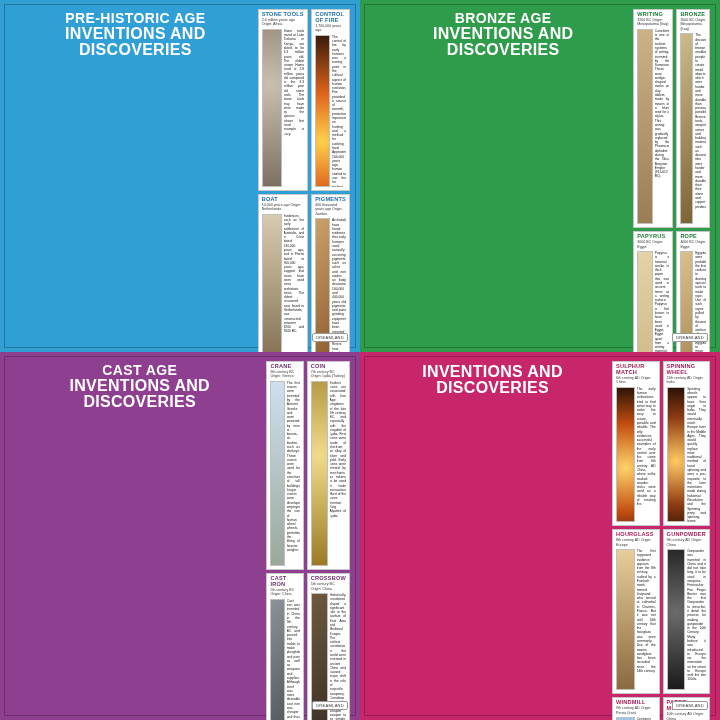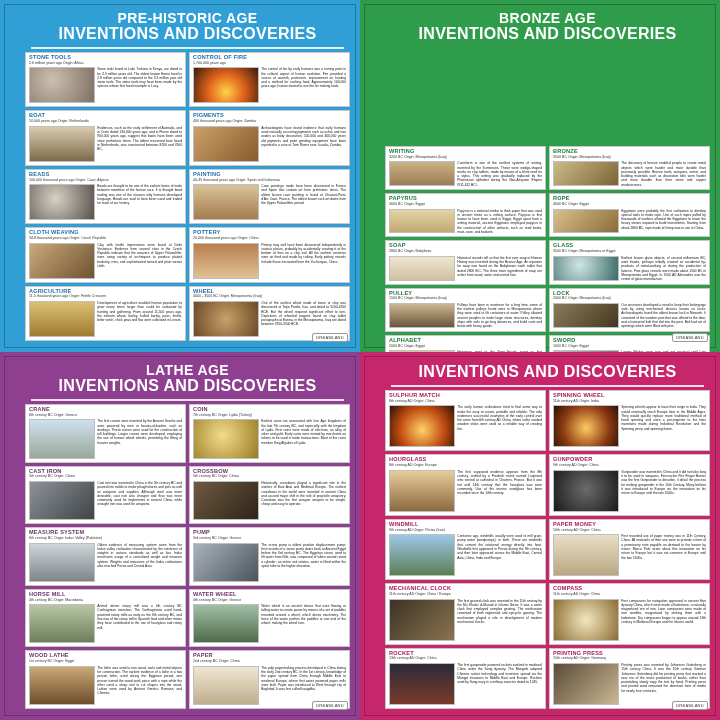--- a/index.html
+++ b/index.html
@@ -1,24 +1,24 @@
 <!DOCTYPE html>
 <html><head>
 <meta charset="utf-8">
 <style>
   html,body{margin:0;padding:0;}
   body{width:720px;height:720px;background:#ffffff;font-family:"Liberation Sans",sans-serif;overflow:hidden;}
   .sheet{position:relative;width:720px;height:720px;display:grid;grid-template-columns:360px 360px;grid-template-rows:352px 368px;}
   .poster{position:relative;box-sizing:border-box;padding:4px;overflow:hidden;}
-  .poster-inner{position:relative;width:100%;height:100%;box-sizing:border-box;border:1px solid rgba(0,0,0,.25);padding:4px 5px 6px 20px;display:flex;flex-direction:column;}
+  .poster-inner{position:relative;width:100%;height:100%;box-sizing:border-box;border:1px solid rgba(0,0,0,.25);padding:4px 5px 6px 20px;display:flex;flex-direction:row;}
   
   .p-pre{background:#2f9fd6;}
   .p-pre .poster-inner{background:#2f9fd6;}
   .p-bronze{background:#2e9c4a;}
-  .p-bronze .poster-inner{background:#2e9c4a;gap:48px;}
+  .p-bronze .poster-inner{background:#2e9c4a;}
   .p-iron{background:#8f3f8f;}
   .p-iron .poster-inner{background:#8f3f8f;}
   .p-med{background:#c8266b;}
   .p-med .poster-inner{background:#c8266b;}
 
   .title-block{text-align:center;color:#ffffff;line-height:1.0;padding:2px 0 3px 0;}
   .title-1{font-size:14px;font-weight:bold;letter-spacing:.4px;}
   .title-2{font-size:16px;font-weight:bold;letter-spacing:.3px;margin-top:1px;}
   .p-bronze .title-1,.p-bronze .title-2{color:#ffffff;}
   .title-rule{height:2px;background:#ffffff;margin:2px 6px 3px 6px;opacity:.85;}
@@ -378,21 +378,21 @@
           </div>
         </div>
       </div>
       <div class="logo">DREAMLAND</div>
     </div>
   </div>
 
   <div class="poster p-iron">
     <div class="poster-inner">
       <div class="title-block">
-        <div class="title-1">LATHE AGE</div>
+        <div class="title-1">CAST AGE</div>
         <div class="title-2">INVENTIONS AND DISCOVERIES</div>
       </div>
       <div class="title-rule"></div>
       <div class="grid">
         <div class="col">
           <div class="card">
             <div class="card-head">
                 <div class="card-name">CRANE</div>
                 <div class="card-meta">6th century BC
 Origin: Greece</div>

